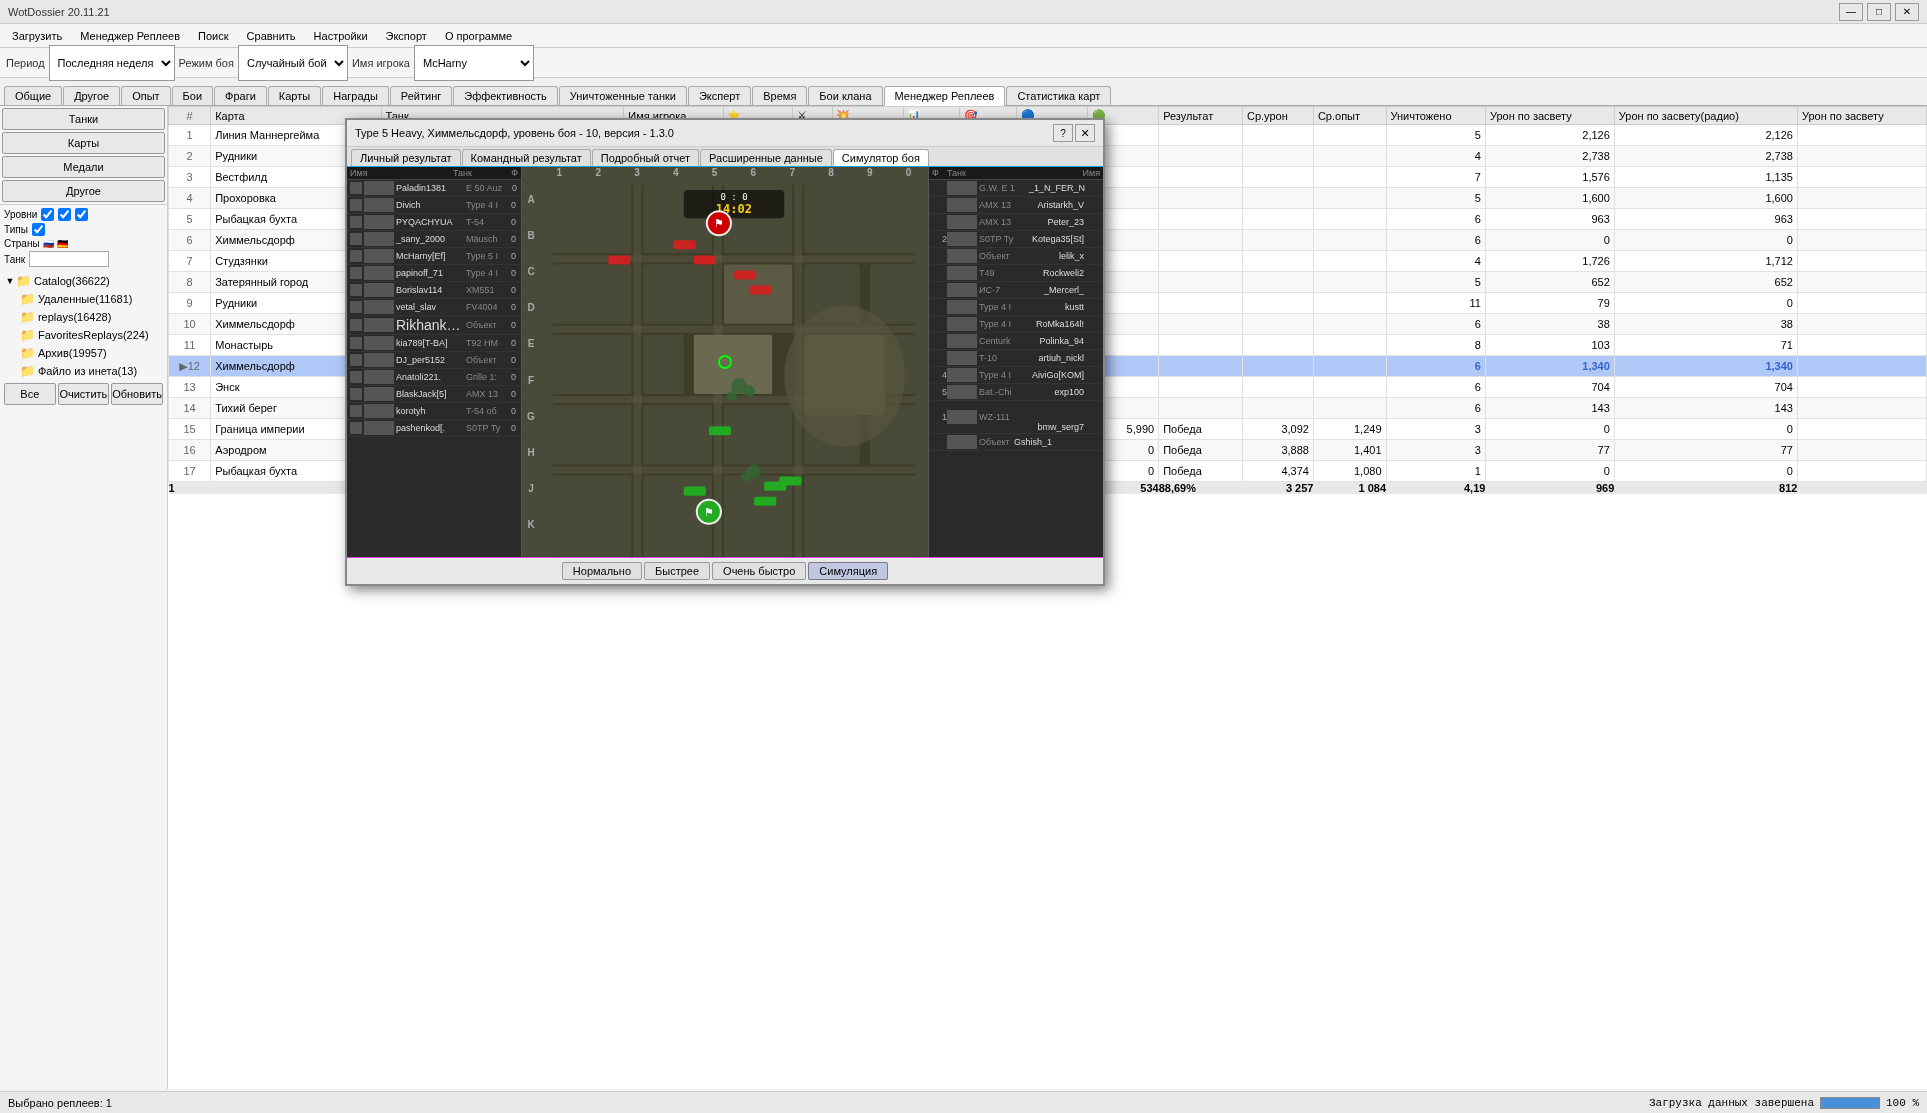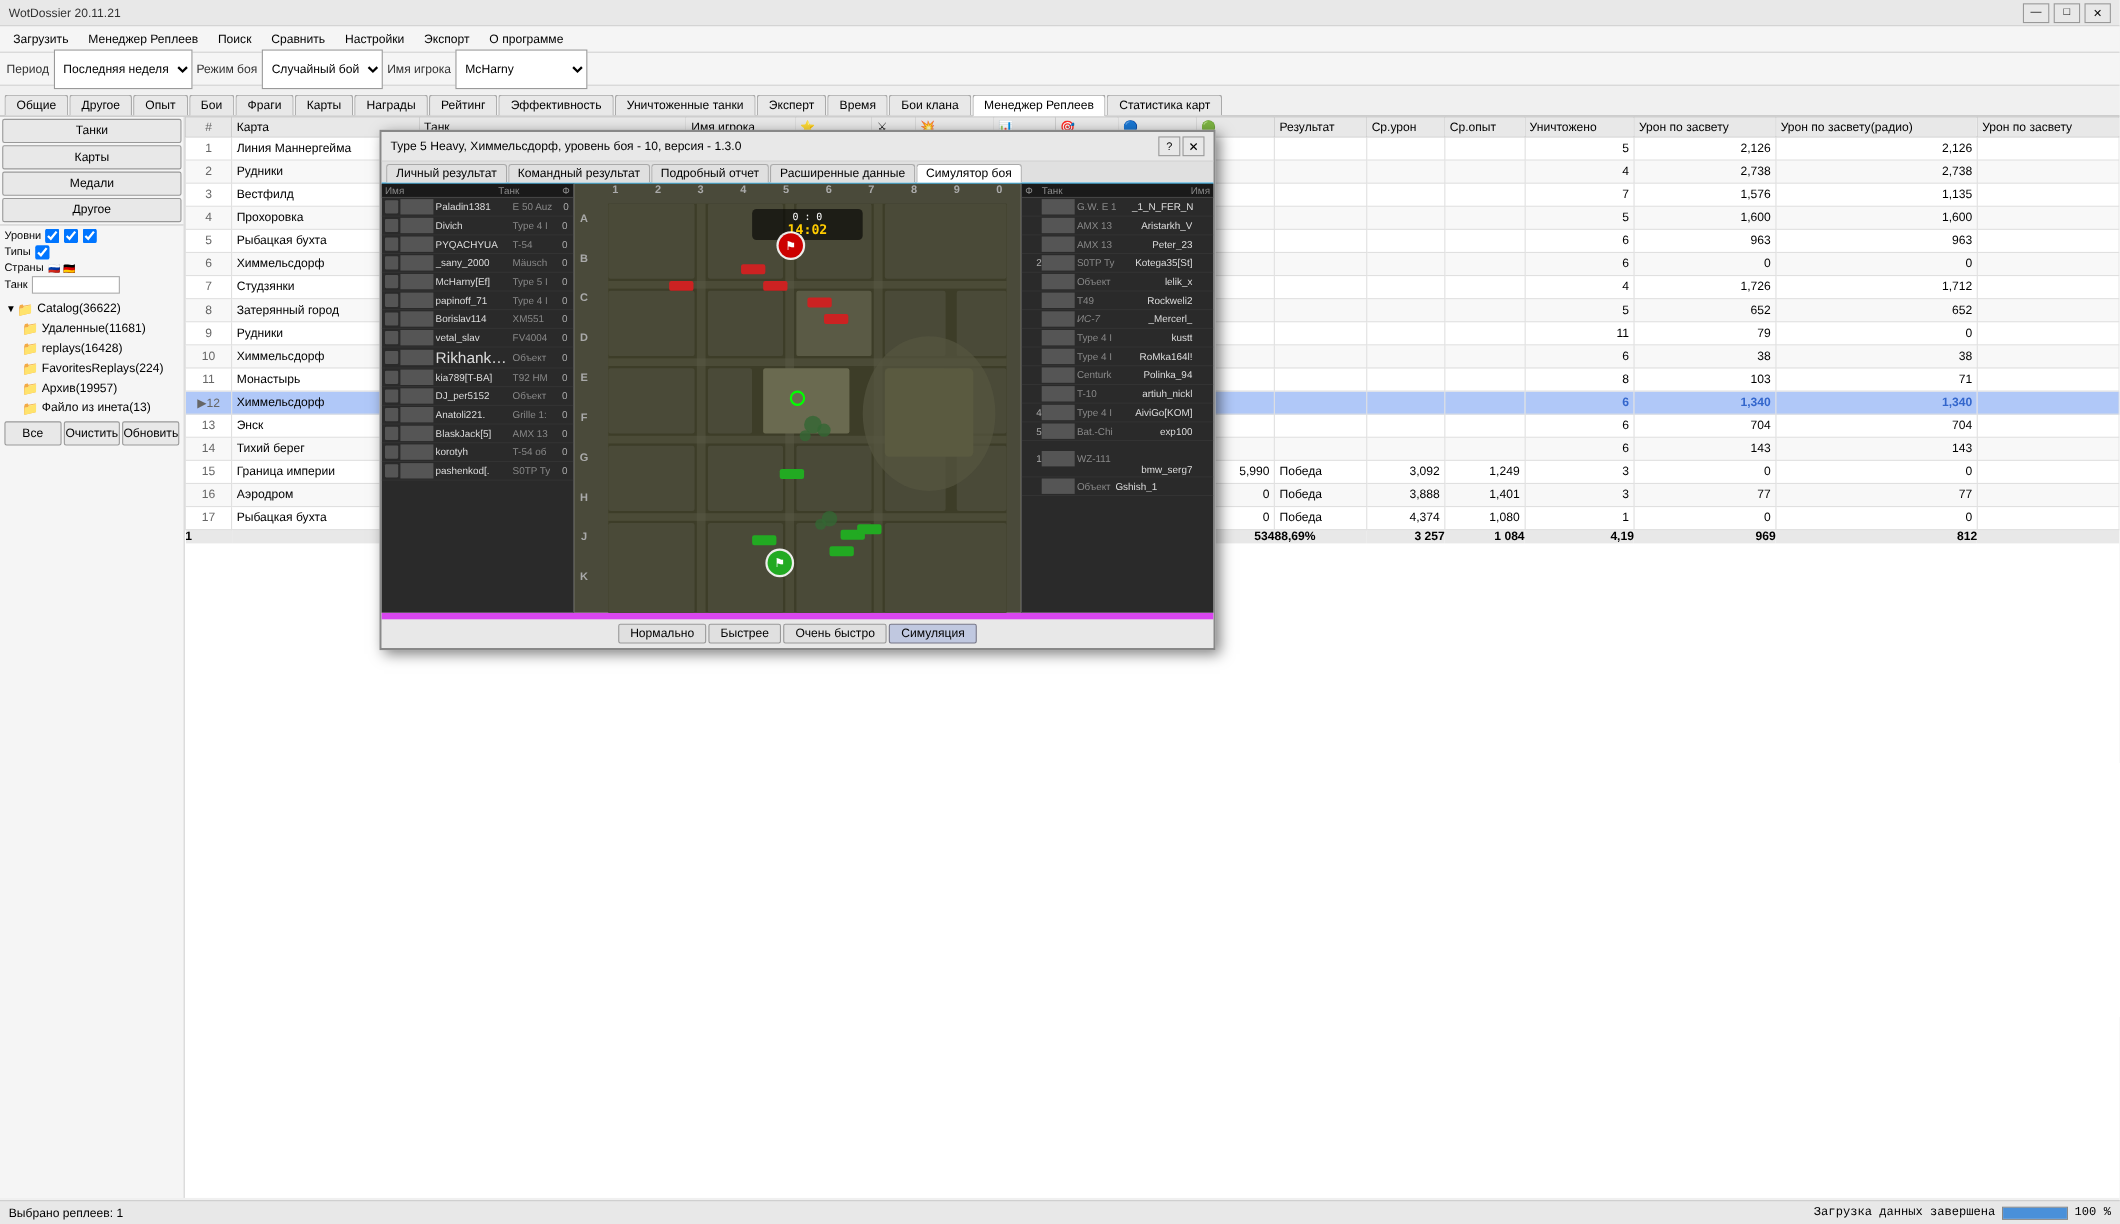--- a/index.html
+++ b/index.html
@@ -61,21 +61,21 @@
     .modal-tab.active { background: white; }
     .modal-body { position: relative; }
     .map-left-panel { width: 175px; background: #2a2a2a; border-right: 1px solid #555; overflow-y: auto; }
     .map-right-panel { width: 175px; background: #2a2a2a; border-left: 1px solid #555; overflow-y: auto; }
     .map-center { flex: 1; background: #4a4a3a; position: relative; }
     .player-row { display: flex; align-items: center; padding: 1px 3px; font-size: 10px; color: #ddd; border-bottom: 1px solid #333; }
     .player-row .player-hp { width: 12px; height: 12px; background: #666; border-radius: 2px; margin-right: 3px; display: flex; align-items: center; justify-content: center; font-size: 8px; }
     .player-row .player-tank-img { width: 35px; height: 16px; background: #555; margin-right: 2px; }
     .player-row .player-name { flex: 1; font-size: 9px; overflow: hidden; }
     .player-row .player-score { width: 15px; text-align: right; font-size: 9px; color: #aaa; }
-    .speed-controls { display: flex; gap: 2px; padding: 4px 8px; background: #e8e8e8; border-top: 6px solid #d946ef; justify-content: center; }
+    .speed-controls { display: flex; gap: 2px; padding: 4px 8px; background: #e8e8e8; border-top: 1px solid #d946ef; justify-content: center; }
     .speed-btn { padding: 2px 10px; border: 1px solid #999; background: #e0e0e0; cursor: pointer; font-size: 11px; border-radius: 2px; }
     .speed-btn.active { background: #c0c8e0; border-color: #778; }
     
     
     .status-bar { position: fixed; bottom: 0; left: 0; right: 0; height: 22px; background: #e8e8e8; border-top: 1px solid #ccc; display: flex; align-items: center; justify-content: space-between; padding: 0 8px; font-size: 11px; }
     .status-progress { display: flex; align-items: center; gap: 6px; font-family: Liberation Mono, monospace; }
     .progress-bar { width: 60px; height: 12px; border: 1px solid #888; background: #fff; }
     .progress-fill { height: 100%; background: #4a90d9; }
     
     .sidebar-tree { overflow-y: auto; max-height: 160px; }

